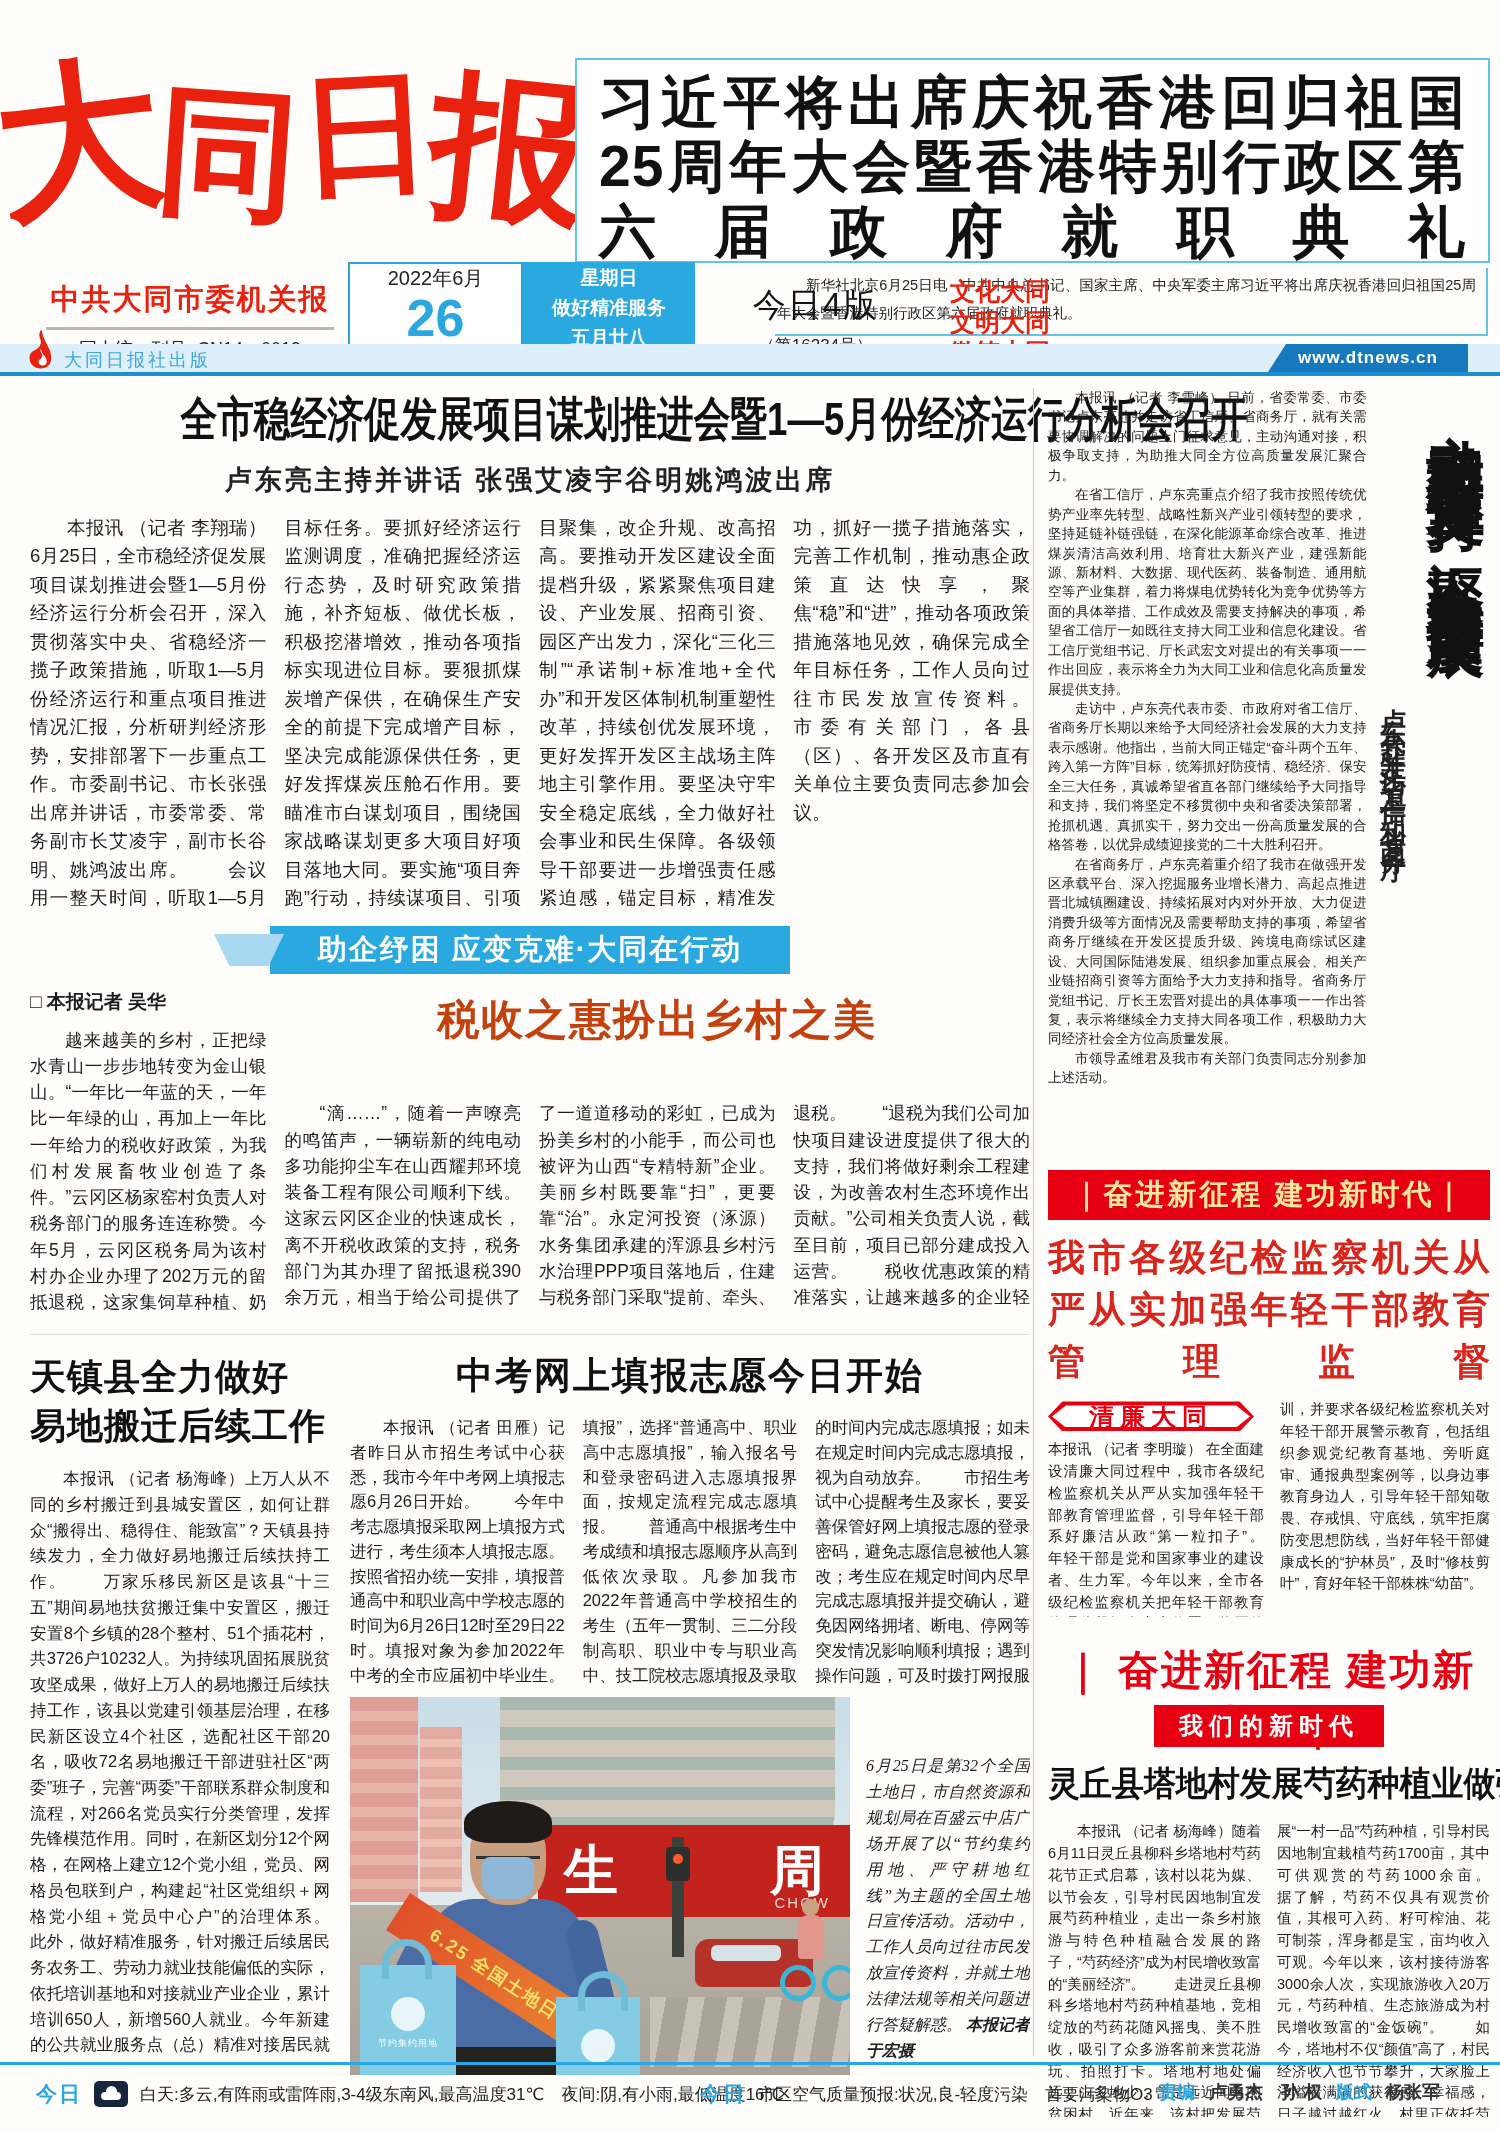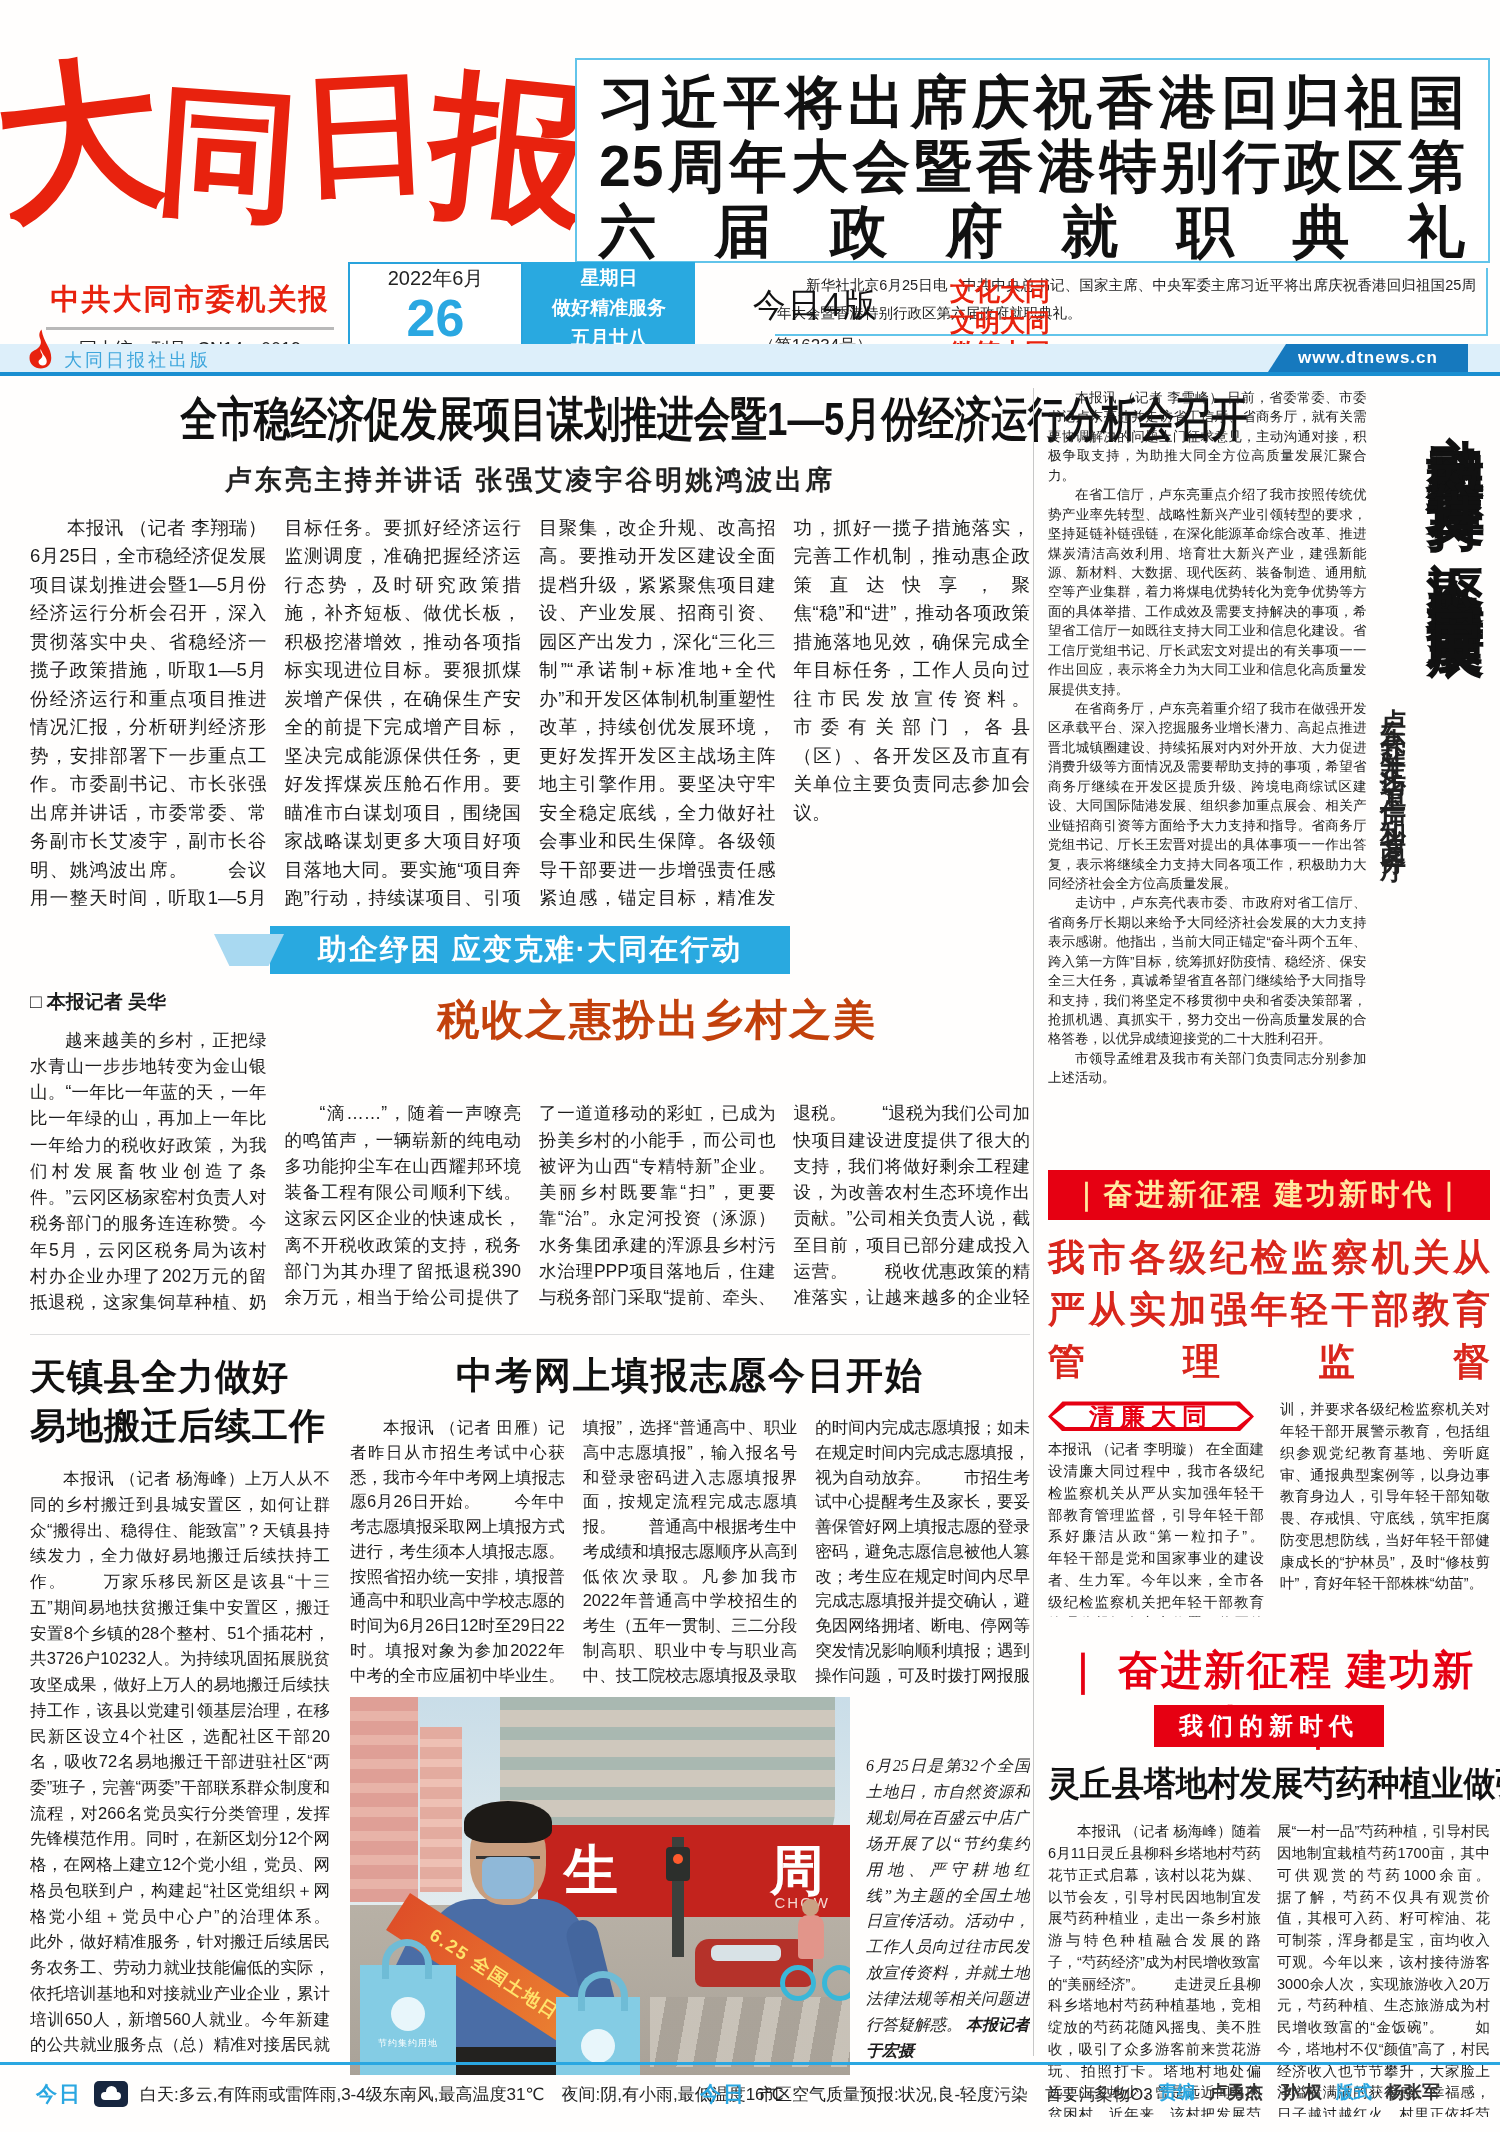--- a/index.html
+++ b/index.html
@@ -275,22 +275,22 @@
     </div>
   </div>
 
   <div class="vdivider"></div>
   <div class="rail">
 
     <div class="rail-top">
       <div class="r-body">
         <p class="ind">本报讯 （记者 李雪峰） 日前，省委常委、市委书记卢东亮赴并走访省工信厅、省商务厅，就有关需要协调解决的问题上门征求意见，主动沟通对接，积极争取支持，为助推大同全方位高质量发展汇聚合力。</p>
         <p class="ind">在省工信厅，卢东亮重点介绍了我市按照传统优势产业率先转型、战略性新兴产业引领转型的要求，坚持延链补链强链，在深化能源革命综合改革、推进煤炭清洁高效利用、培育壮大新兴产业，建强新能源、新材料、大数据、现代医药、装备制造、通用航空等产业集群，着力将煤电优势转化为竞争优势等方面的具体举措、工作成效及需要支持解决的事项，希望省工信厅一如既往支持大同工业和信息化建设。省工信厅党组书记、厅长武宏文对提出的有关事项一一作出回应，表示将全力为大同工业和信息化高质量发展提供支持。</p>
+        <p class="ind">走访中，卢东亮代表市委、市政府对省工信厅、省商务厅长期以来给予大同经济社会发展的大力支持表示感谢。他指出，当前大同正锚定“奋斗两个五年、跨入第一方阵”目标，统筹抓好防疫情、稳经济、保安全三大任务，真诚希望省直各部门继续给予大同指导和支持，我们将坚定不移贯彻中央和省委决策部署，抢抓机遇、真抓实干，努力交出一份高质量发展的合格答卷，以优异成绩迎接党的二十大胜利召开。</p>
         <p class="ind">在省商务厅，卢东亮着重介绍了我市在做强开发区承载平台、深入挖掘服务业增长潜力、高起点推进晋北城镇圈建设、持续拓展对内对外开放、大力促进消费升级等方面情况及需要帮助支持的事项，希望省商务厅继续在开发区提质升级、跨境电商综试区建设、大同国际陆港发展、组织参加重点展会、相关产业链招商引资等方面给予大力支持和指导。省商务厅党组书记、厅长王宏晋对提出的具体事项一一作出答复，表示将继续全力支持大同各项工作，积极助力大同经济社会全方位高质量发展。</p>
-        <p class="ind">走访中，卢东亮代表市委、市政府对省工信厅、省商务厅长期以来给予大同经济社会发展的大力支持表示感谢。他指出，当前大同正锚定“奋斗两个五年、跨入第一方阵”目标，统筹抓好防疫情、稳经济、保安全三大任务，真诚希望省直各部门继续给予大同指导和支持，我们将坚定不移贯彻中央和省委决策部署，抢抓机遇、真抓实干，努力交出一份高质量发展的合格答卷，以优异成绩迎接党的二十大胜利召开。</p>
         <p class="ind">市领导孟维君及我市有关部门负责同志分别参加上述活动。</p>
       </div>
       <div class="v-sub">卢东亮赴并走访省工信厅和省商务厅</div>
       <div class="v-head">主动对接争取全方位支持　汇聚合力助推高质量发展</div>
     </div>
 
     <div class="banner-red">｜奋进新征程  建功新时代｜</div>
     <h3 class="ql-head">我市各级纪检监察机关从严从实加强年轻干部教育管理监督</h3>
     <div class="ql-wrap badgebox">
       <div class="cols2">

